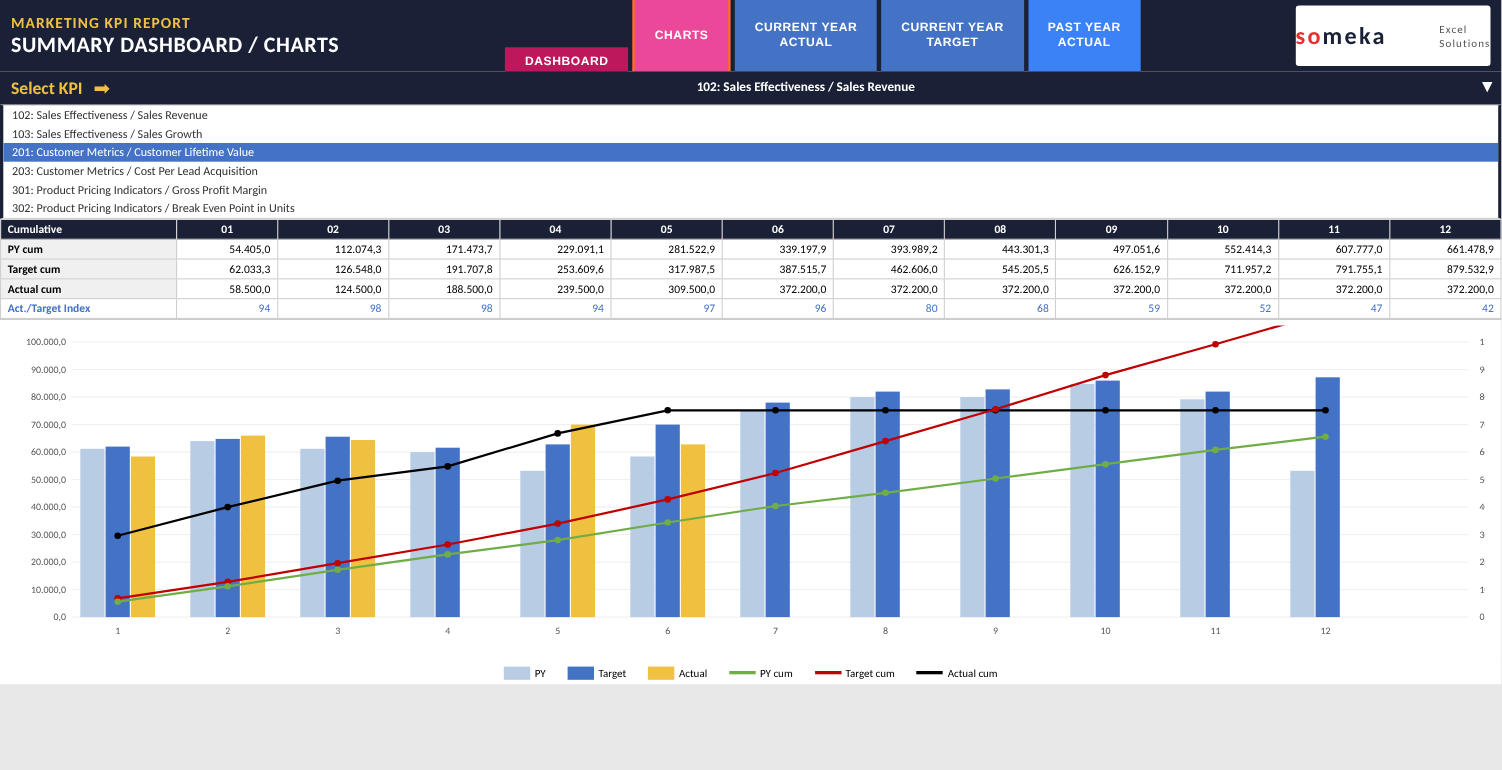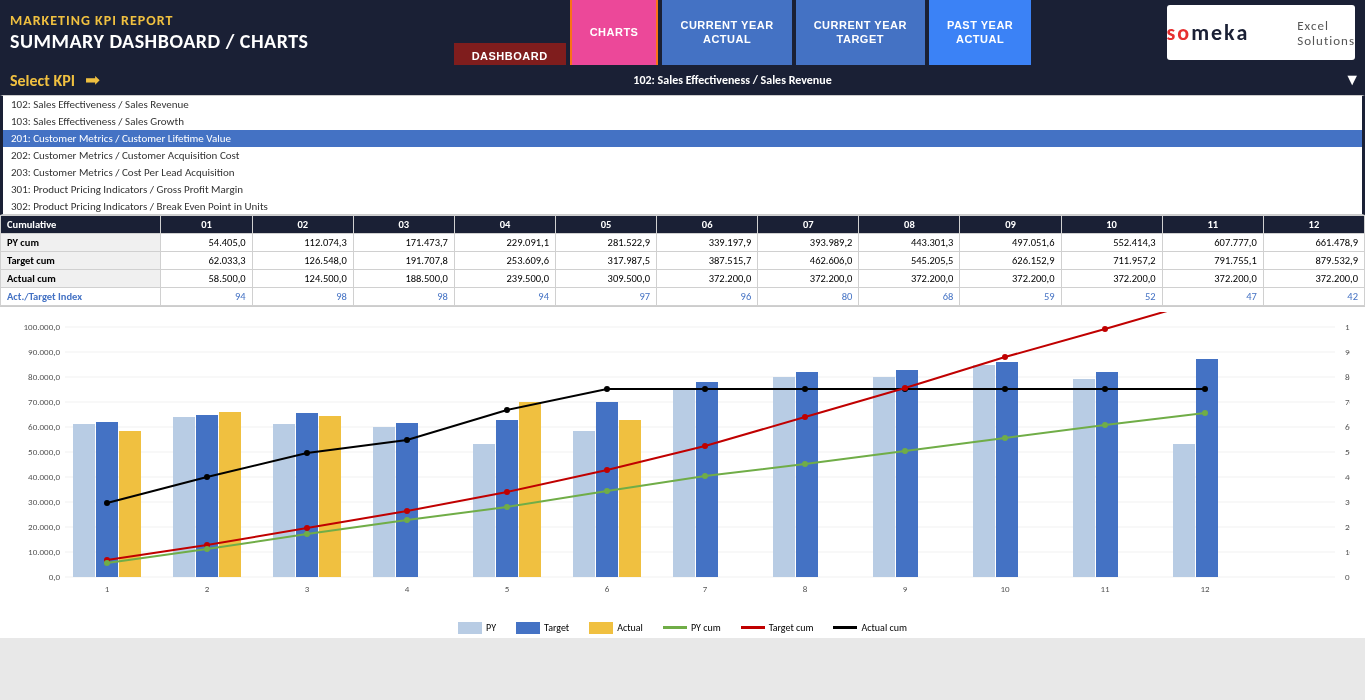--- a/index.html
+++ b/index.html
@@ -8,29 +8,29 @@
     
     .header { background: #1a2035; display: flex; align-items: center; height: 65px; padding: 0 10px; }
     .header-title { flex: 0 0 auto; margin-right: 20px; }
     .header-title .marketing { color: #f0c040; font-size: 14px; font-weight: bold; letter-spacing: 1px; }
     .header-title .summary { color: white; font-size: 20px; font-weight: bold; letter-spacing: 0.5px; }
     .nav-buttons { display: flex; gap: 4px; flex: 1; justify-content: center; }
     .nav-btn {
       padding: 6px 18px; font-size: 11px; font-weight: bold; cursor: pointer; border: none;
       text-align: center; letter-spacing: 0.5px; line-height: 1.3;
     }
-    .nav-btn.dashboard { background: #7f1d1d; color: white; margin-top: 48px; }
+    .nav-btn.dashboard { background: #be185d; color: white; margin-top: 48px; }
     .nav-btn.charts { background: #ec4899; color: white; border: 2px solid #f97316; }
     .nav-btn.cy-actual { background: #4472c4; color: white; }
     .nav-btn.cy-target { background: #4472c4; color: white; }
     .nav-btn.py-actual { background: #3b82f6; color: white; }
     .logo-area { flex: 0 0 160px; background: white; height: 55px; display: flex; flex-direction: row; align-items: center; justify-content: center; border-radius: 3px; margin-left: 10px; }
     .logo-top { font-size: 22px; font-weight: bold; color: #1a2035; letter-spacing: 2px; }
     .logo-top span { color: #e63030; }
-    .logo-bottom { font-size: 13px; color: #555; letter-spacing: 1px; margin-left: 48px; }
+    .logo-bottom { font-size: 10px; color: #555; letter-spacing: 1px; margin-left: 48px; }
 
     
     .kpi-bar { background: #1a2035; display: flex; align-items: center; height: 30px; padding: 0 10px; position: relative; }
     .kpi-label { color: #f0c040; font-weight: bold; font-size: 16px; margin-right: 10px; }
     .kpi-arrow { color: #f0c040; font-size: 18px; margin-right: 10px; }
     .kpi-value { color: white; font-weight: bold; font-size: 12px; flex: 1; text-align: center; }
     .kpi-dropdown-btn { color: white; background: transparent; border: none; font-size: 16px; cursor: pointer; position: absolute; right: 5px; }
 
     
     .kpi-list { background: white; border: 1px solid #ccc; overflow-y: auto; max-height: 120px; }
@@ -84,21 +84,20 @@
   <span class="kpi-label">Select KPI</span>
   <span class="kpi-arrow">➡</span>
   <span class="kpi-value">102: Sales Effectiveness / Sales Revenue</span>
   <button class="kpi-dropdown-btn">▼</button>
 </div>
 
 <div class="kpi-list" style="border-left:3px solid #1a2035; border-right:3px solid #1a2035;">
   <div class="kpi-list-item">102: Sales Effectiveness / Sales Revenue</div>
   <div class="kpi-list-item">103: Sales Effectiveness / Sales Growth</div>
   <div class="kpi-list-item selected">201: Customer Metrics / Customer Lifetime Value</div>
-  <div class="kpi-list-item">202: Customer Metrics / Customer Acquisition Cost</div>
   <div class="kpi-list-item">203: Customer Metrics / Cost Per Lead Acquisition</div>
   <div class="kpi-list-item">301: Product Pricing Indicators / Gross Profit Margin</div>
   <div class="kpi-list-item">302: Product Pricing Indicators / Break Even Point in Units</div>
 
 </div>
 
 <div class="data-table-wrapper">
   <table class="data-table">
     <thead>
       <tr>

